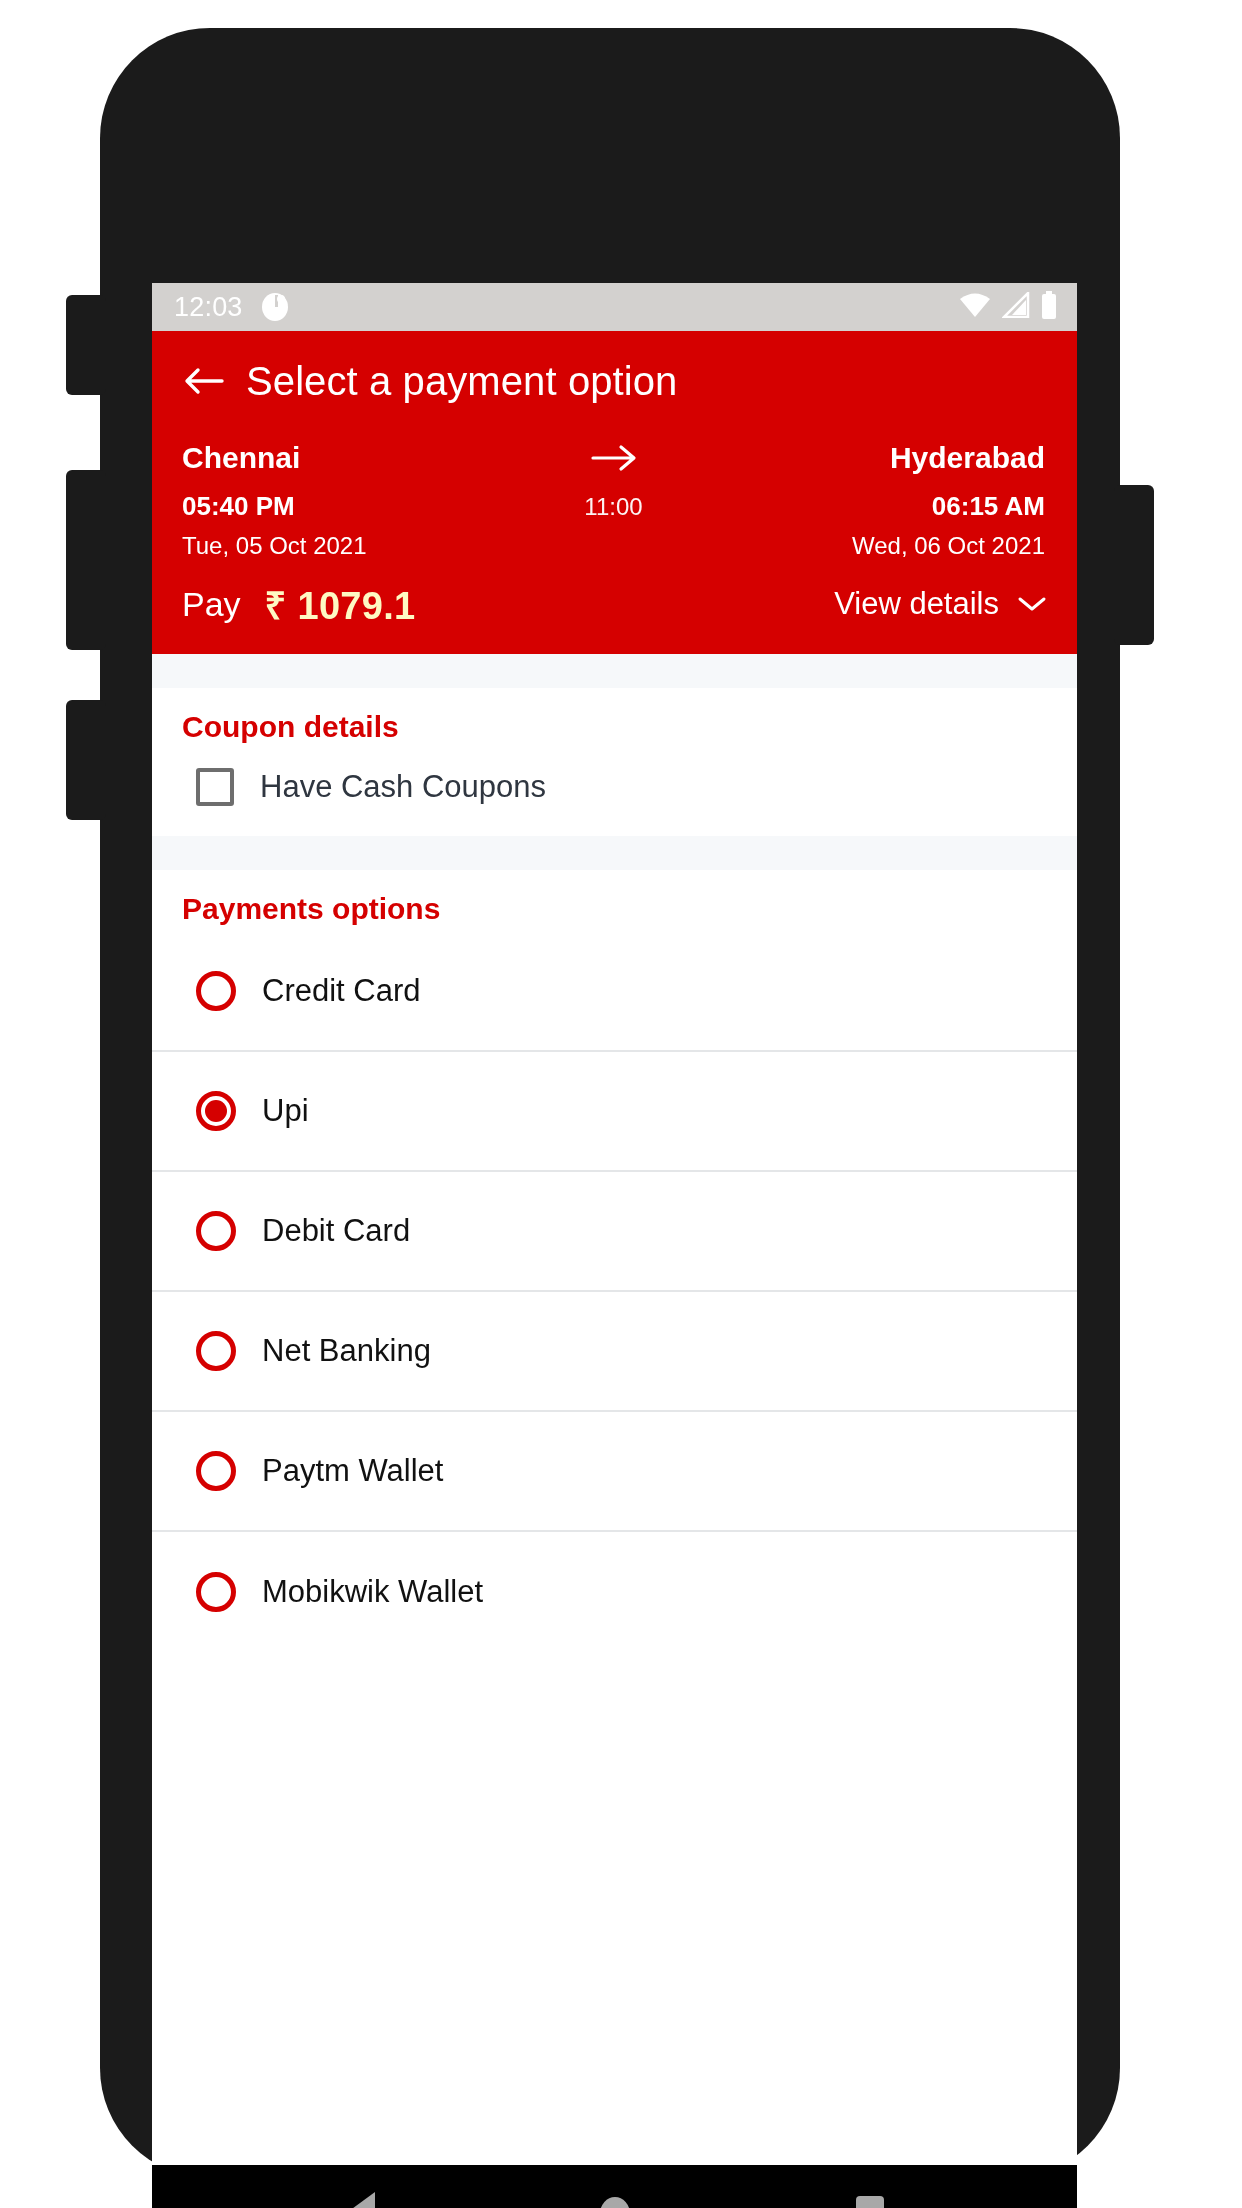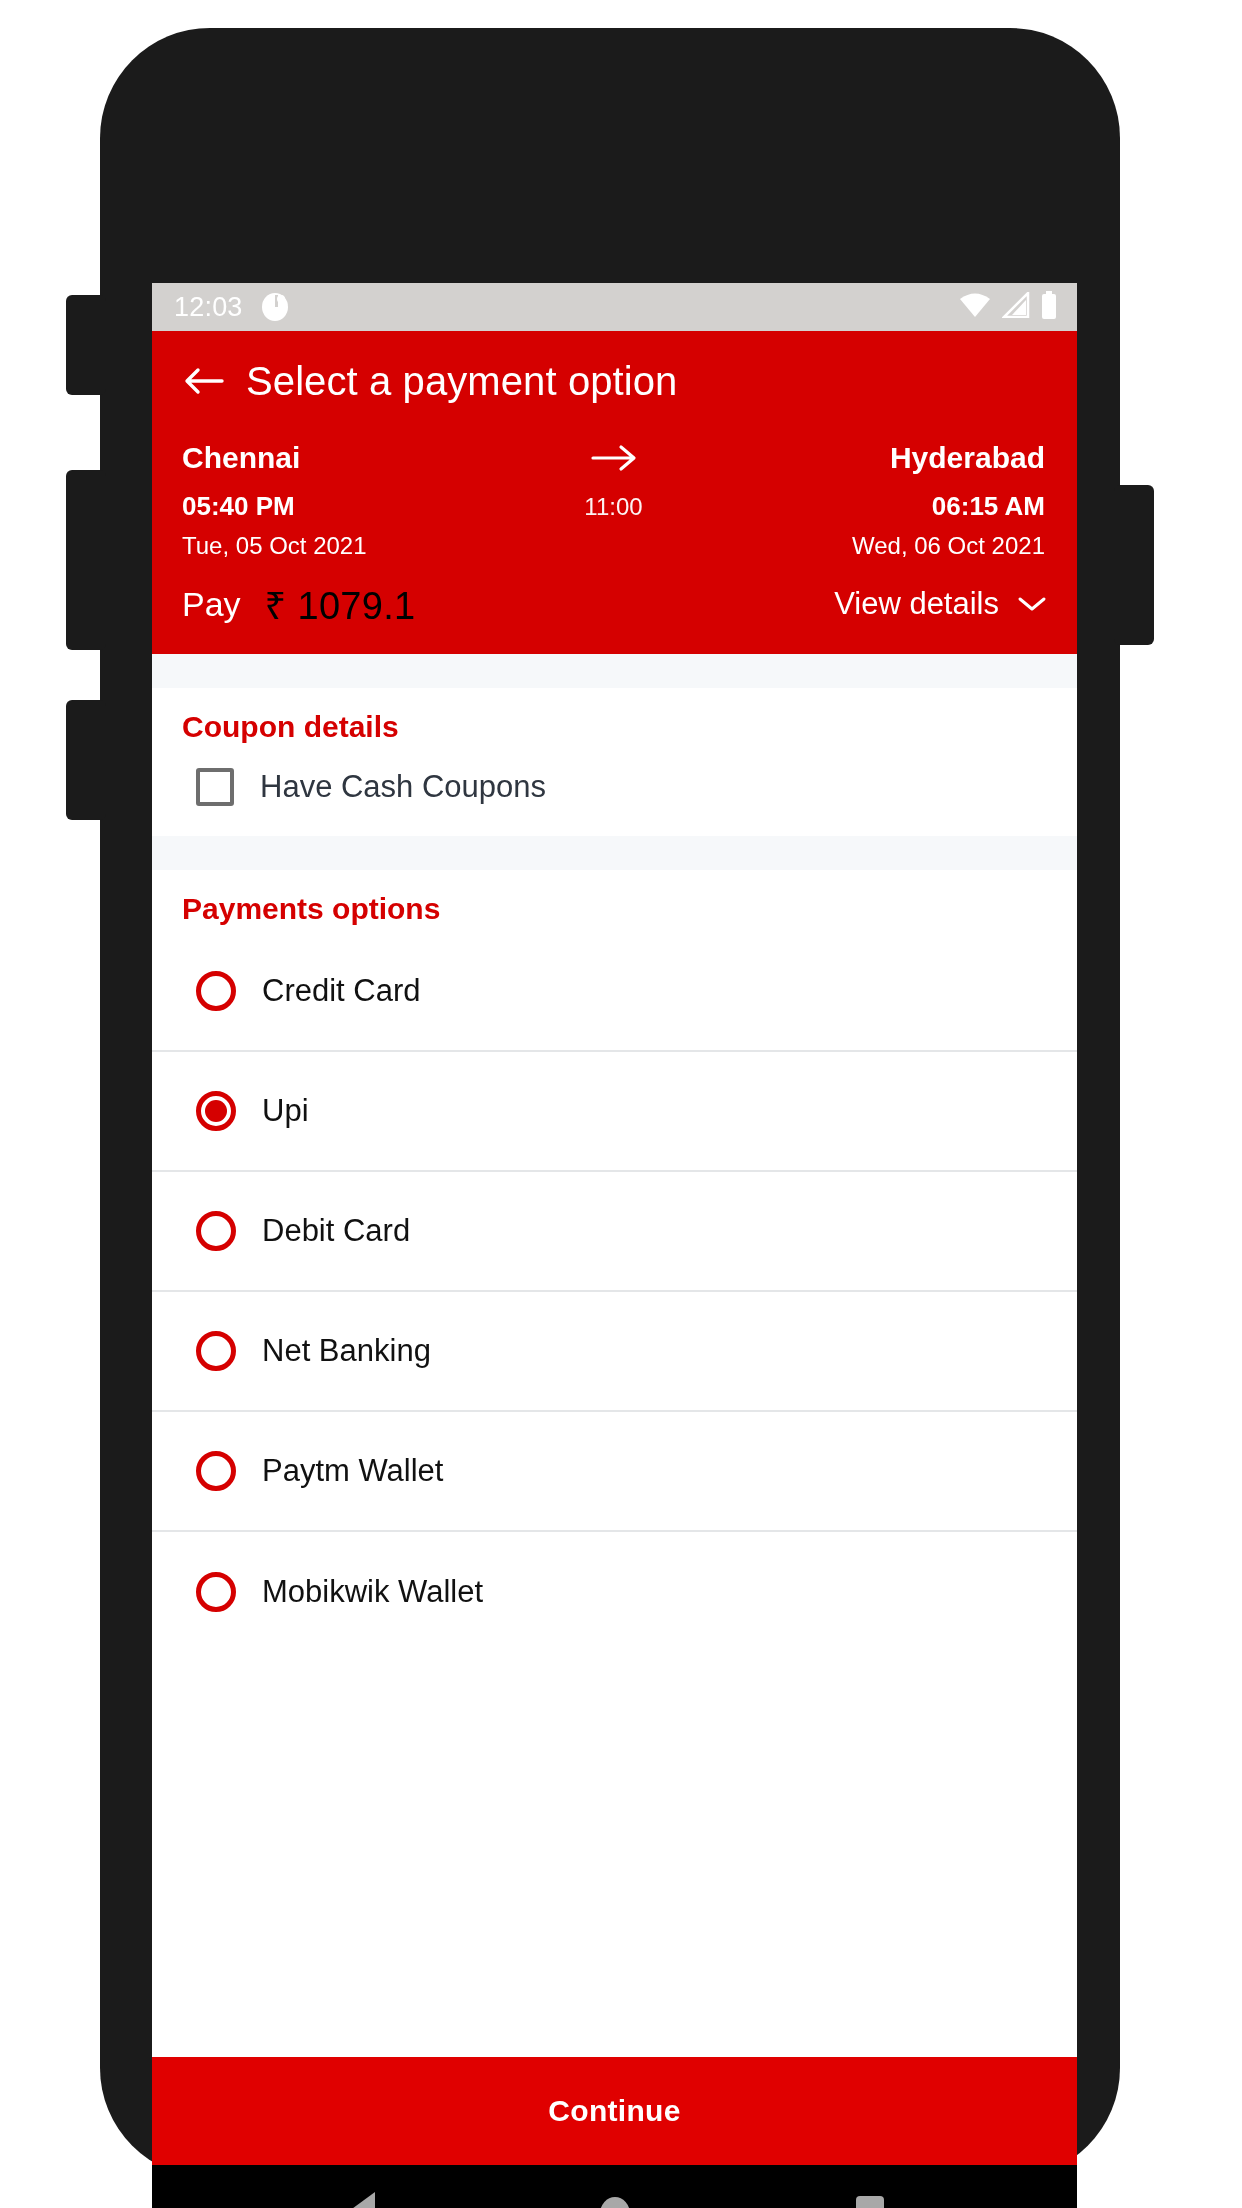--- a/index.html
+++ b/index.html
@@ -147,23 +147,23 @@
     align-items: center;
     padding: 0 30px 24px 30px;
     flex: 0 0 auto;
   }
   .pay-label {
     color: #ffffff;
     font-size: 34px;
     font-weight: 400;
   }
   .pay-amount {
-    color: #000000;
+    color: #fef9c3;
     font-size: 38px;
-    font-weight: normal;
+    font-weight: bold;
     margin-left: 24px;
     letter-spacing: .3px;
   }
   .pay-spacer { flex: 1; }
   .view-details {
     display: flex; align-items: center;
   }
   .view-details-label {
     color: #ffffff;
     font-size: 31px;
@@ -411,21 +411,20 @@
           <span class="radio"></span>
           <span class="opt-label">Paytm Wallet</span>
         </div>
 
         <div class="opt-row last">
           <span class="radio"></span>
           <span class="opt-label">Mobikwik Wallet</span>
         </div>
       </div>
 
-      <div class="continue-btn">Continue</div>
     </div>
 
     <div class="navbar">
       <span class="nav-back"></span>
       <span class="nav-home"></span>
       <span class="nav-recent"></span>
     </div>
 
   </div>
 </div>

